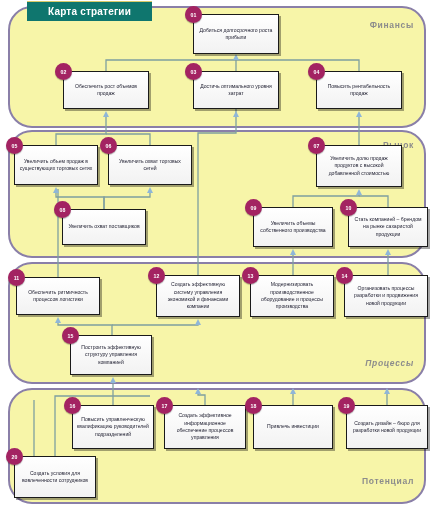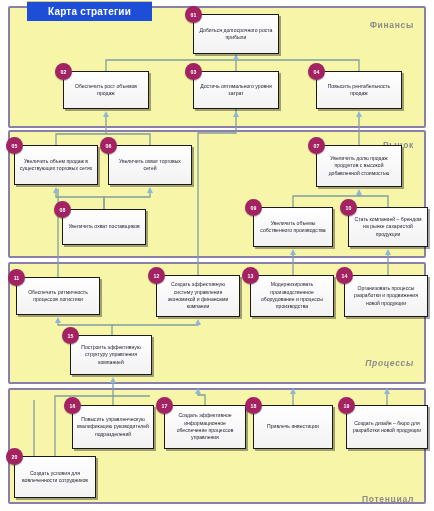--- a/index.html
+++ b/index.html
@@ -9,39 +9,39 @@
     font-family:"Liberation Sans", sans-serif;
     overflow:hidden;
   }
   #map{position:relative;width:434px;height:511px;}
 
   
   .zone{
     position:absolute;
     background:#f7f5a8;
     border:2px solid #8a7fa8;
-    border-radius:2px;
+    border-radius:24px;
     box-sizing:border-box;
   }
   .zone-label{
     position:absolute;
     right:10px;
     font-size:8.5px;
     font-weight:bold;
     color:#8c8c8c;
     letter-spacing:.7px;
     white-space:nowrap;
   }
 
   
   .banner{
     position:absolute;
     left:27px;top:1px;
     width:125px;height:19px;
-    background:#1d4ed8;
+    background:#0f766e;
     border-top:1px solid #d8c96a;
     display:flex;align-items:center;justify-content:center;
     color:#ffffff;
     font-size:10px;
     font-weight:bold;
     letter-spacing:.2px;
     z-index:40;
   }
 
   
@@ -89,21 +89,21 @@
       <div class="zone" style="left: 8px; top: 6px; width: 418px; height: 122px;">
         <div class="zone-label" style="top: 12px;">Финансы</div>
       </div>
       <div class="zone" style="left: 8px; top: 130px; width: 418px; height: 128px;">
         <div class="zone-label" style="top: 8px;">Рынок</div>
       </div>
       <div class="zone" style="left: 8px; top: 262px; width: 418px; height: 122px; font-style: italic;">
         <div class="zone-label" style="top: 94px;">Процессы</div>
       </div>
       <div class="zone" style="left: 8px; top: 388px; width: 418px; height: 116px;">
-        <div class="zone-label" style="top: 104px; margin-left: 33px;">Потенциал</div>
+        <div class="zone-label" style="top: 86px; margin-left: 33px;">Потенциал</div>
       </div>
     </div>
 
   <svg class="lines" viewBox="0 0 434 511">
     <g stroke="#7f9f9f" stroke-width="1.3" fill="none">
 
       <path d="M106,71 L106,60 L236,60"></path>
 
       <path d="M359,71 L359,60 L236,60"></path>
 

